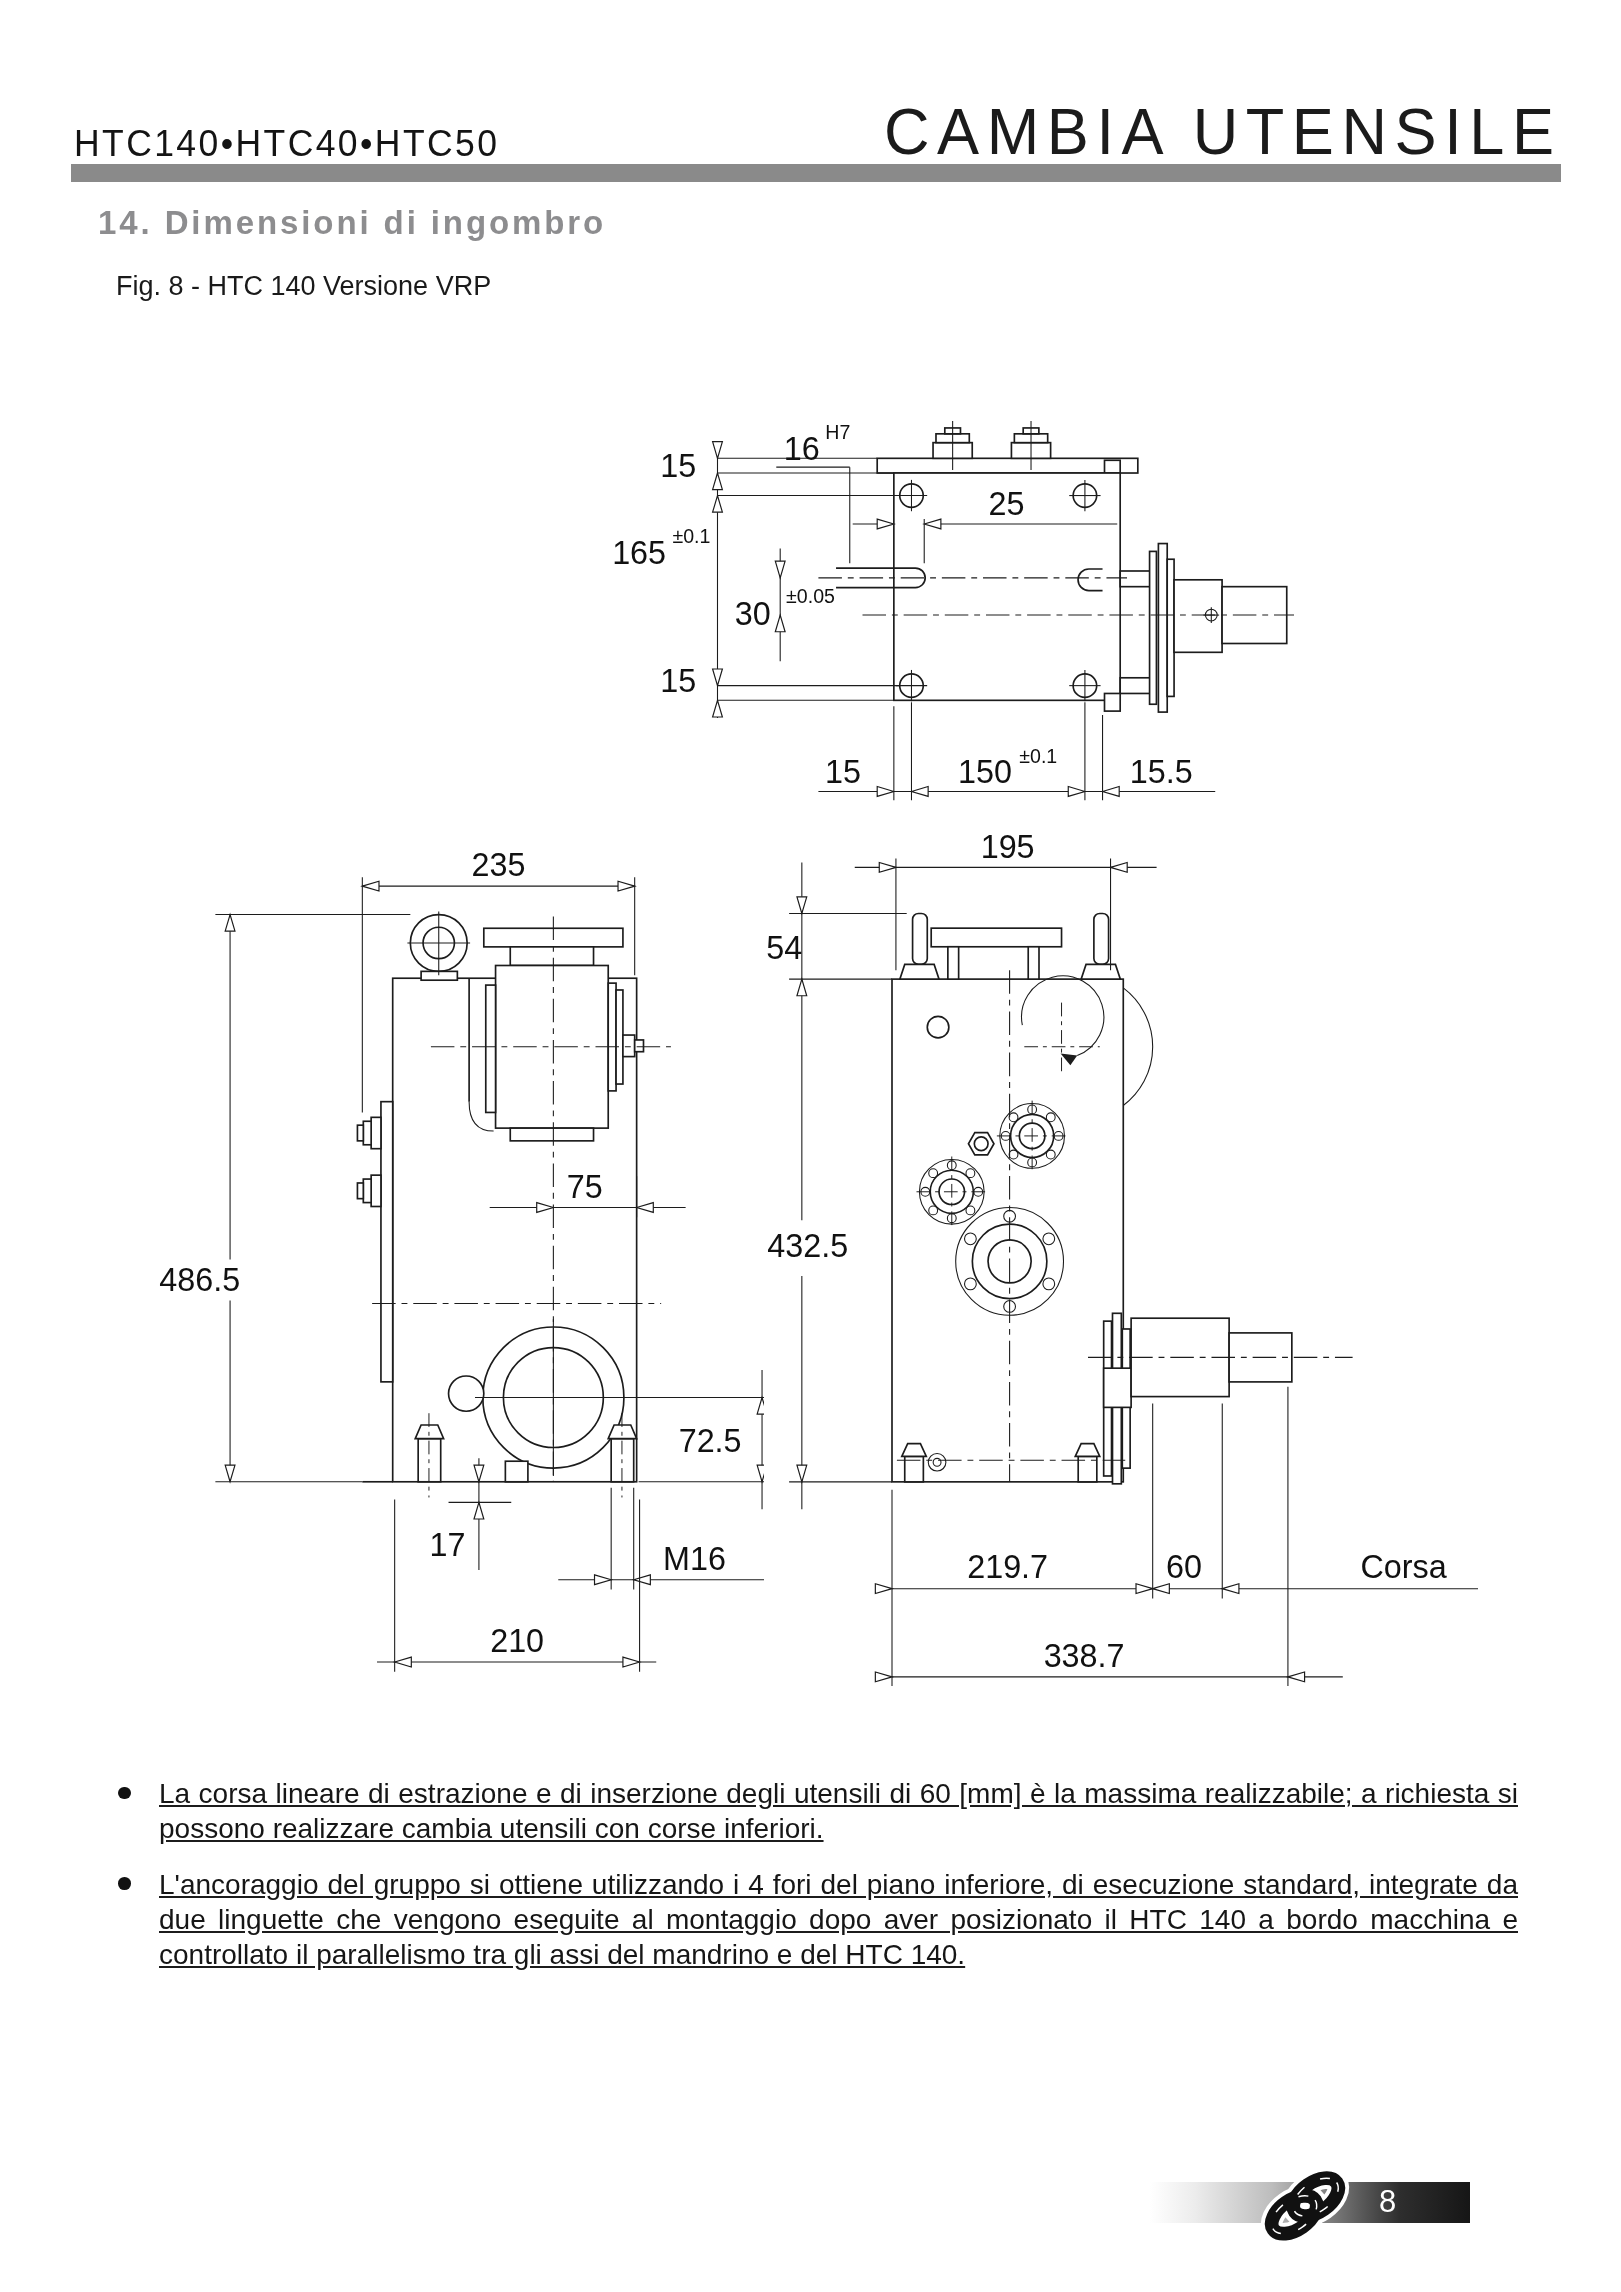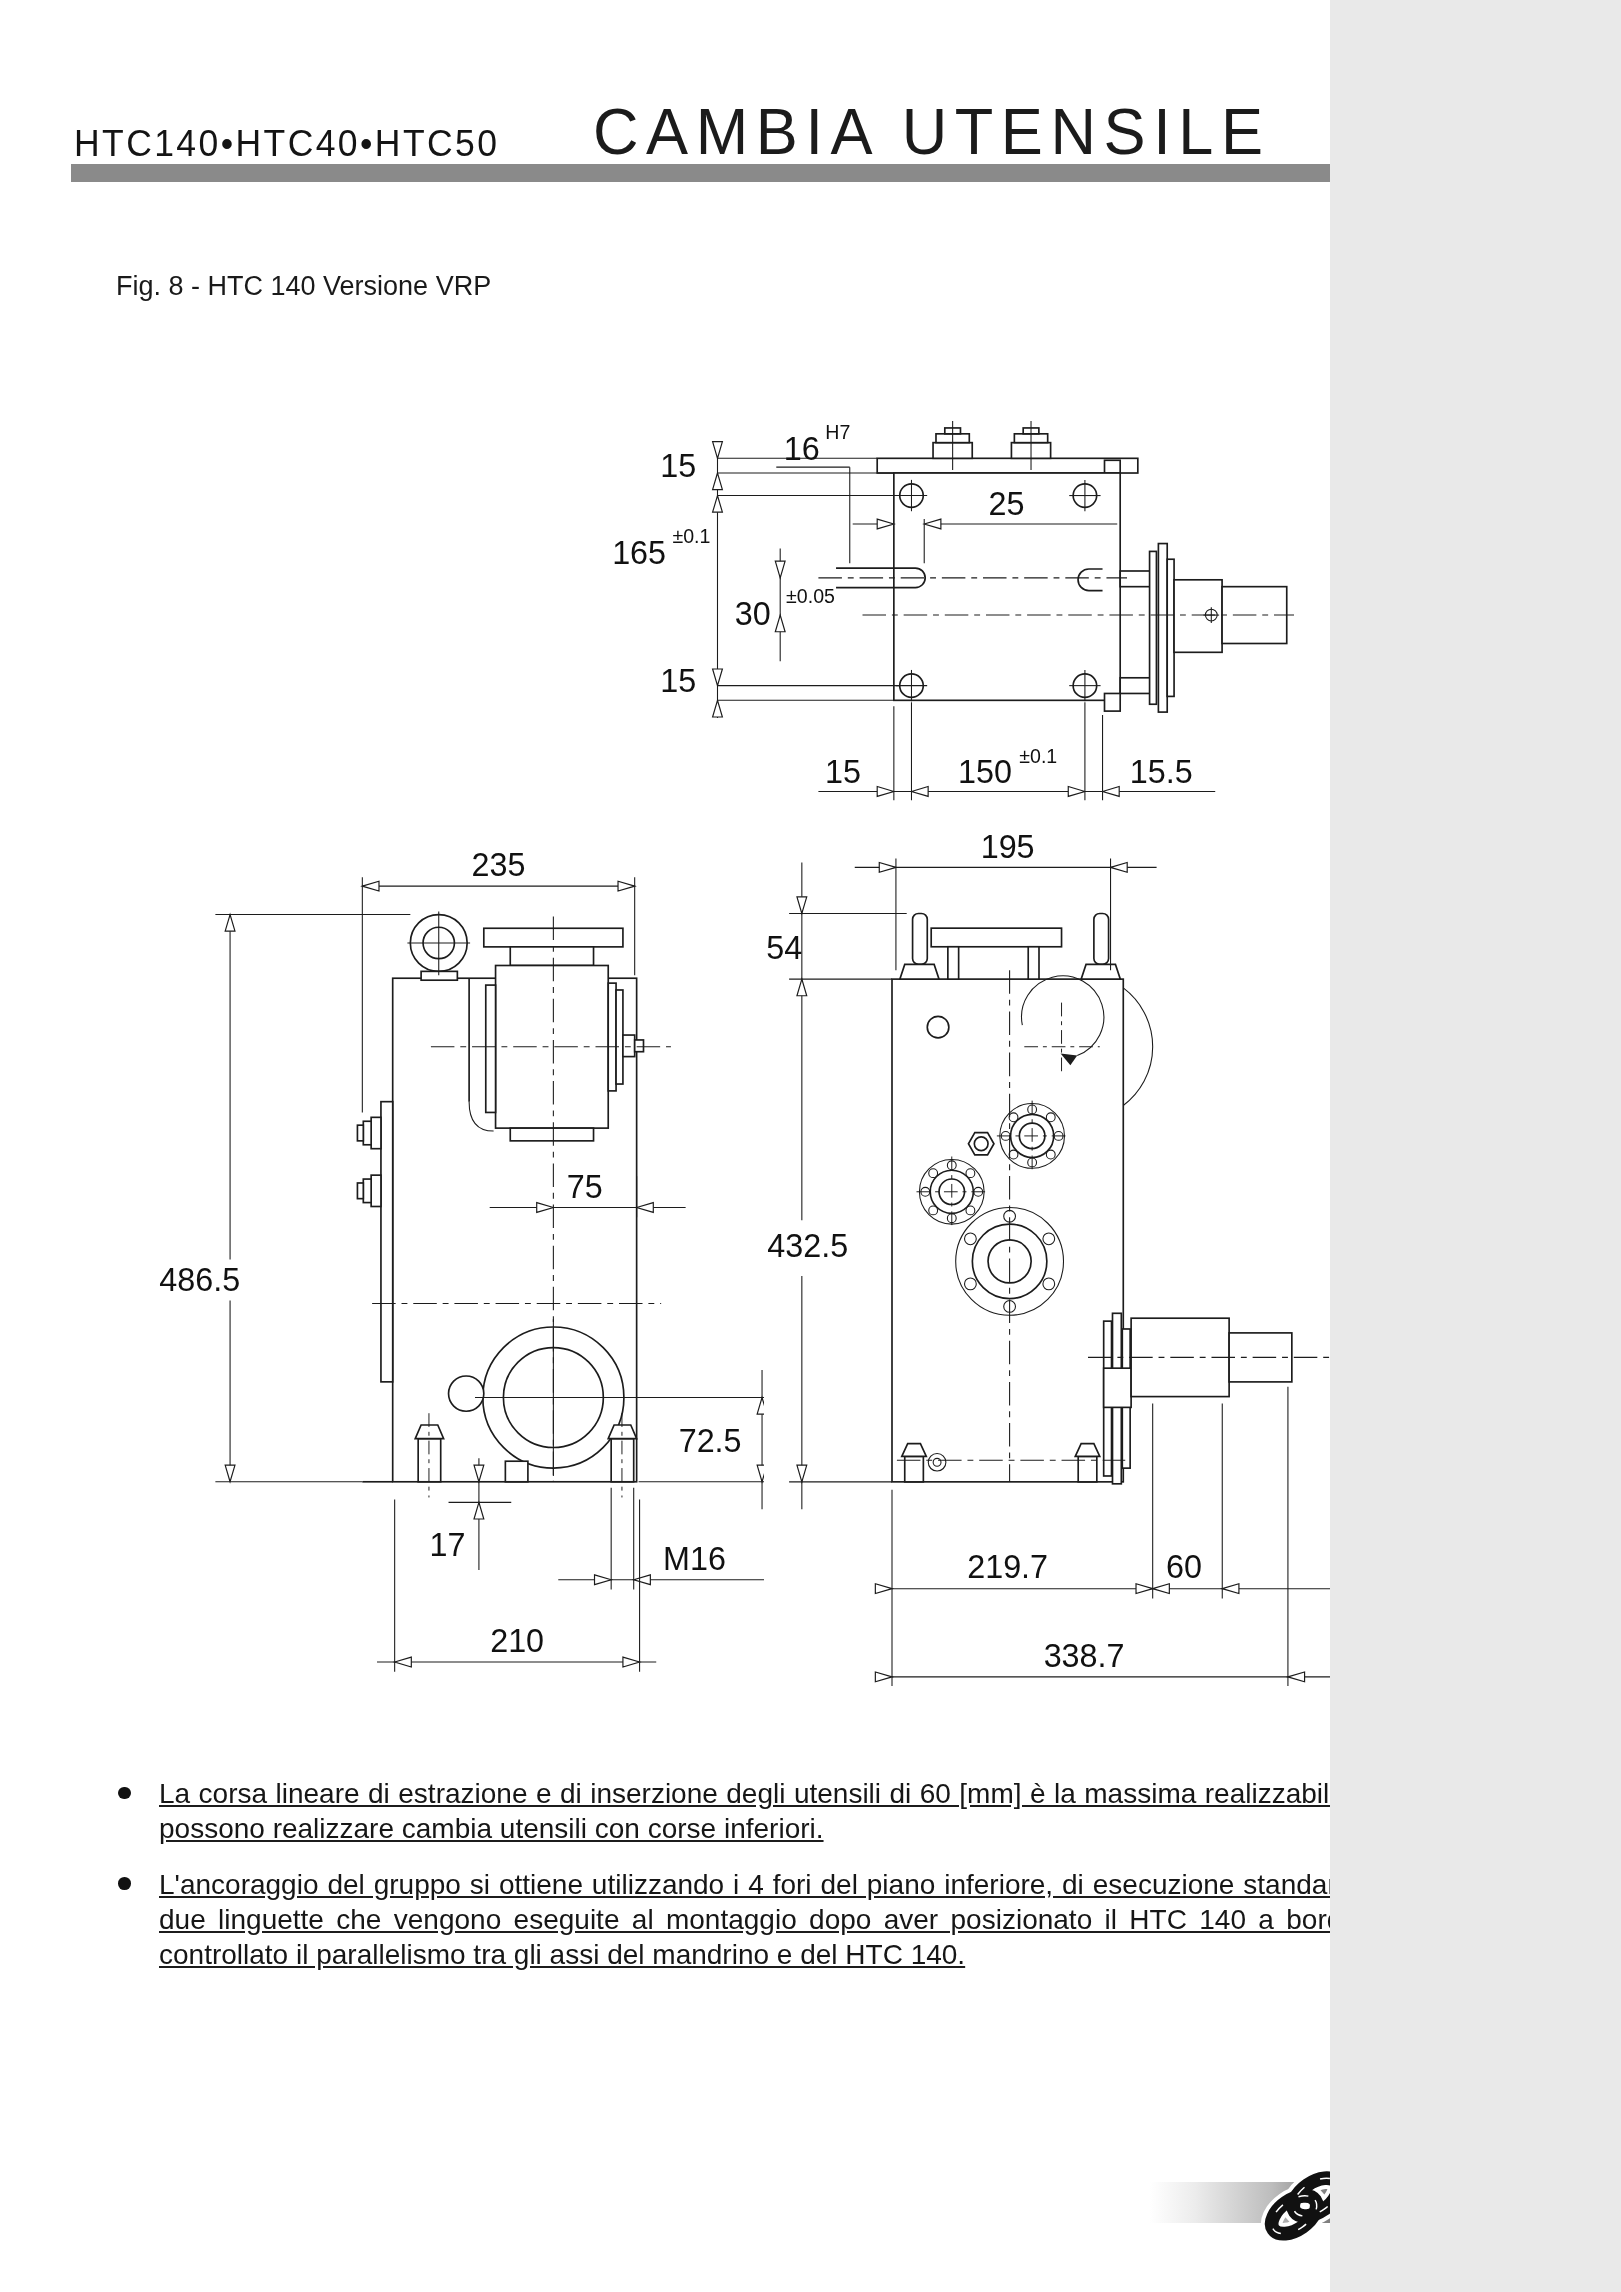--- a/index.html
+++ b/index.html
@@ -1,16 +1,16 @@
 <!DOCTYPE html>
 <html><head>
 <meta charset="utf-8">
 <style>
   html,body{margin:0;padding:0;background:#e9e9e9;}
-  #page{position:relative;width:1330px;height:2293px;background:#ffffff;overflow:hidden;
+  #page{position:relative;width:1621px;height:2293px;background:#ffffff;overflow:hidden;
         font-family:"Liberation Sans",sans-serif;color:#1c1c1c;}
   .abs{position:absolute;}
   
   #models{left:74px;top:123px;font-size:37px;letter-spacing:2.5px;color:#141414;
           transform:scaleX(.96);transform-origin:left center;white-space:nowrap;}
   #doctitle{right:59px;top:94px;font-size:65px;letter-spacing:7.8px;color:#1b1b1b;
             transform:scaleX(.97);transform-origin:right center;white-space:nowrap;}
   #headbar{left:71px;top:164px;width:1490px;height:17.6px;background:#8a8a8a;}
   #sectitle{left:98px;top:204px;font-size:33px;font-weight:bold;letter-spacing:2.9px;color:#8d8d8f;white-space:nowrap;}
   #figcap{left:116px;top:271px;font-size:27px;color:#1a1a1a;white-space:nowrap;}
@@ -35,20 +35,21 @@
   #logo{left:1255px;top:2154px;}
 </style>
 </head>
 <body>
 
 <div id="page">
 
   <div class="abs" id="models">HTC140•HTC40•HTC50</div>
   <div class="abs" id="doctitle">CAMBIA UTENSILE</div>
   <div class="abs" id="headbar"></div>
+  <div class="abs" id="sectitle">14. Dimensioni di ingombro</div>
   <div class="abs" id="figcap">Fig. 8 - HTC 140  Versione VRP</div>
 
   <svg class="abs" style="left:431px;top:377px" width="863" height="436" viewBox="0 0 880 445">
     <g>
       <rect class="lw" x="455" y="83" width="266" height="15"></rect>
       <rect class="lw" x="687" y="85" width="16" height="13"></rect>
       <rect class="lw" x="472" y="98" width="231" height="232"></rect>
 
       <g>
         <rect class="lw" x="512" y="67" width="40" height="16"></rect>

